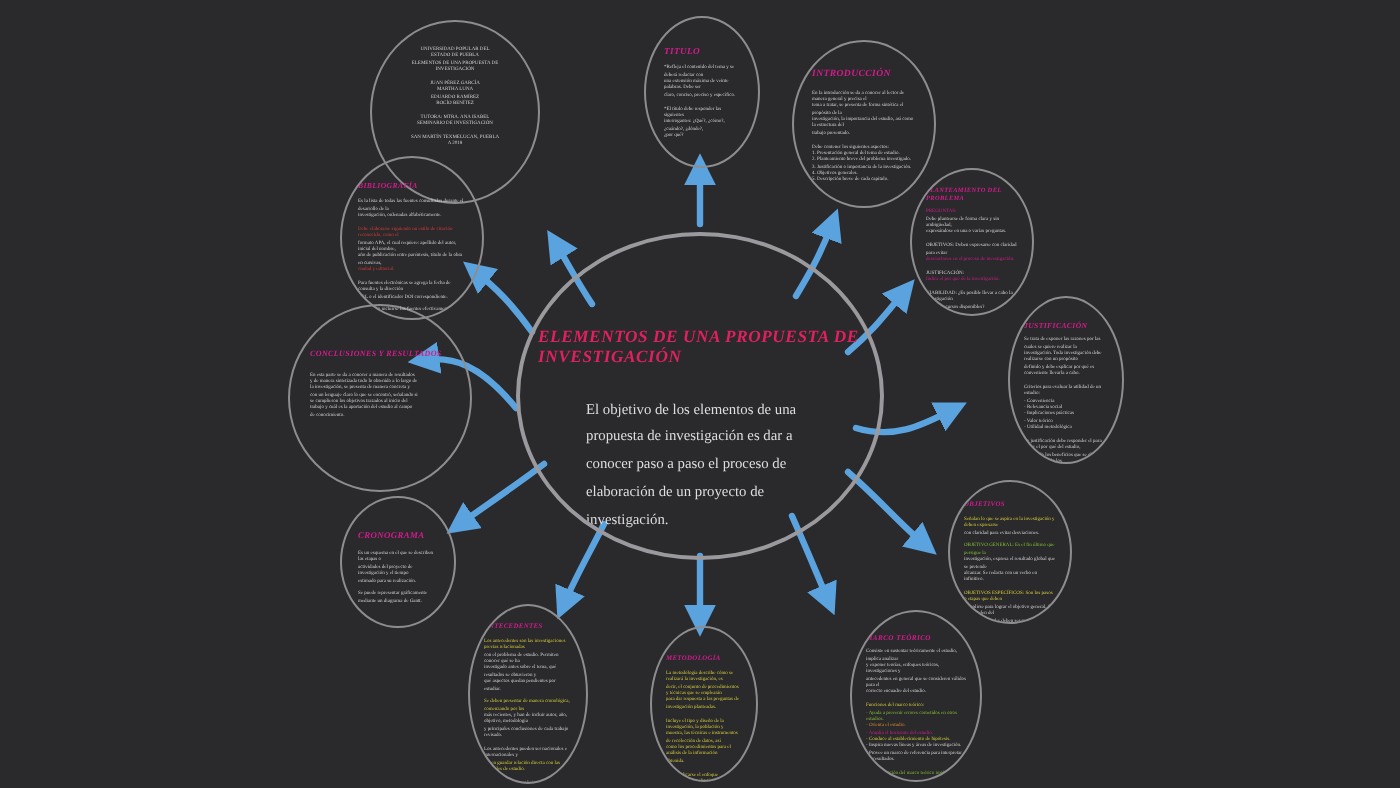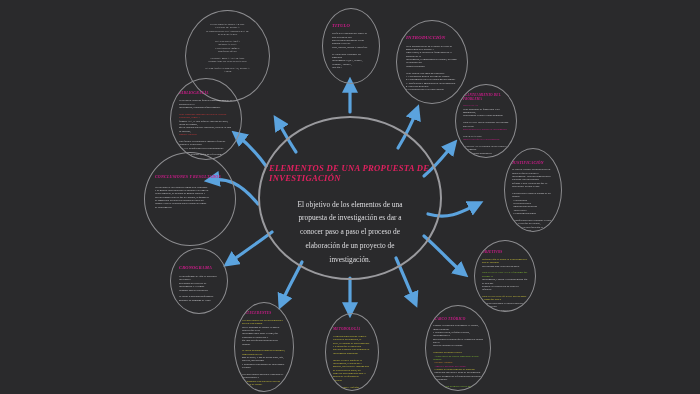--- a/index.html
+++ b/index.html
@@ -41,21 +41,21 @@
     font-size:8.6px;
     letter-spacing:.3px;
     margin-top:40px;
     color:#e0205f;
   }
   .center .body{
     font-size:7.4px;
     line-height:1.85;
     margin:14px 24px 0 24px;
     color:#dedee1;
-    text-align:center;
+    text-align:left;
   }
   .micro{font-size:2.5px;line-height:1.35;display:block;}
   .micro.y{color:#d8cf3a;}
   .micro.g{color:#86c232;}
   .micro.b{color:#4a9fe0;}
   .micro.r{color:#d83a3a;}
   .micro.m{color:#d41b8e;}
   .micro.w{color:#d5d5d8;}
   .micro.o{color:#d98b2b;}
   svg.arrows{position:absolute;left:0;top:0;width:700px;height:394px;pointer-events:none;}

